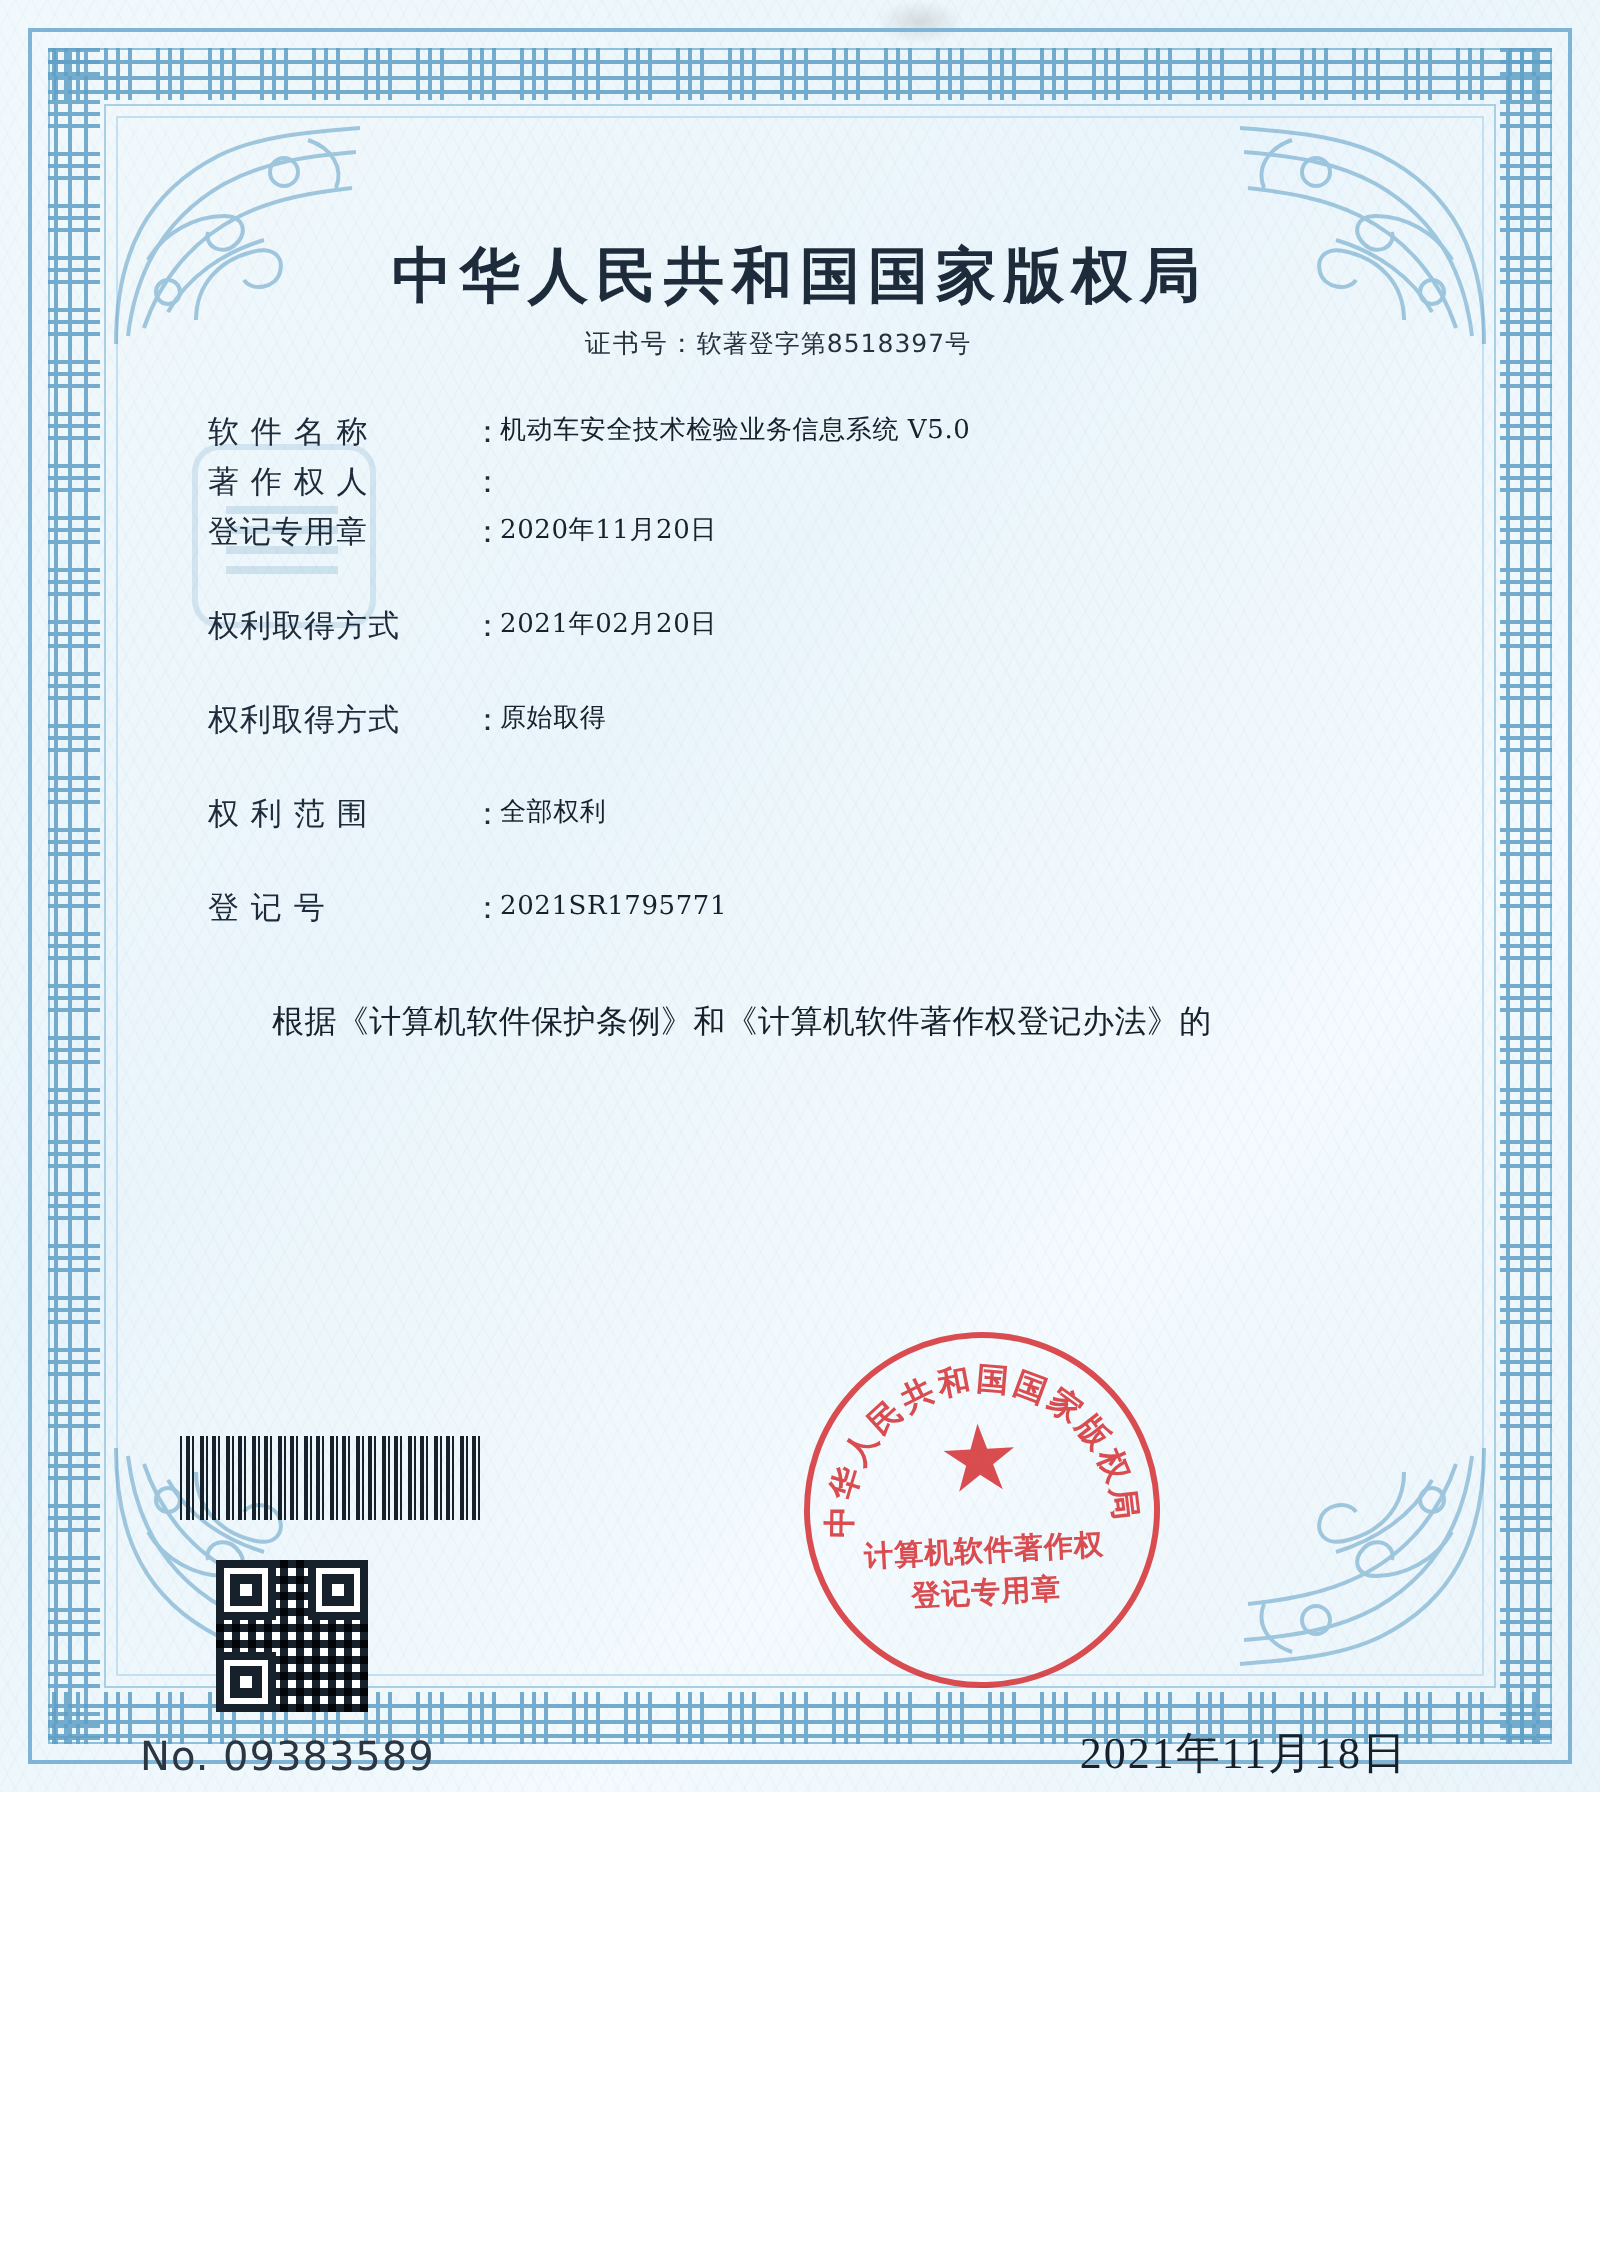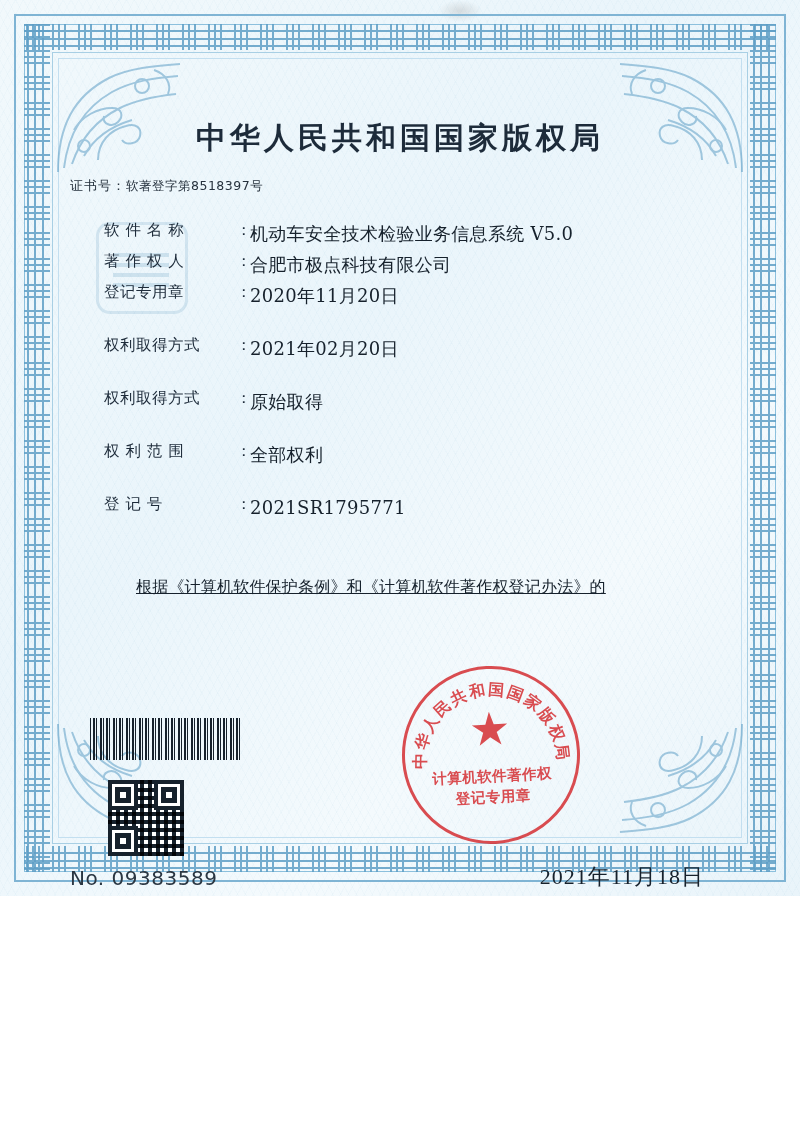--- a/index.html
+++ b/index.html
@@ -152,24 +152,24 @@
     text-align: center;
     font-family: "DejaVu Serif", "Liberation Serif", serif;
     font-size: 32px;
     font-weight: bold;
     letter-spacing: 4px;
     color: #17222e;
     margin-top: 22px;
   }
 
   .cert-no-line {
-    text-align: left;
+    text-align: center;
     font-size: 13px;
     color: #25313d;
-    margin-top: 18px;
+    margin-top: 4px;
     padding-right: 22px;
     letter-spacing: 0.5px;
   }
   .cert-no-line .label { letter-spacing: 1px; }
   .cert-no-line .value { font-family: "DejaVu Sans", sans-serif; font-size: 12.5px; }
 
   .fields {
     margin-top: 16px;
     padding-left: 34px;
   }
@@ -186,40 +186,39 @@
     letter-spacing: 0.5px;
     font-family: "DejaVu Serif", "Liberation Serif", serif;
   }
   .field-colon {
     width: 14px;
     flex: none;
     font-size: 15.5px;
     color: #1d2b3a;
   }
   .field-value {
-    font-size: 18px;
+    font-size: 13px;
     color: #16212c;
     font-family: "DejaVu Serif", "Liberation Serif", serif;
     letter-spacing: 0.3px;
     line-height: 1.5;
   }
 
   .row-gap-big { }
   .row-gap-mid { margin-top: 26px; }
   .row-gap-sm  { margin-top: 25px; }
 
   .statement {
-    margin-top: 48px;
+    margin-top: 28px;
     padding: 0 20px 0 34px;
     font-size: 16px;
     line-height: 2.2;
     color: #16212c;
     font-family: "DejaVu Serif", "Liberation Serif", serif;
     letter-spacing: 0.2px;
-    text-decoration: underline;
   }
   .statement p { margin: 0; }
   .statement .indent { text-indent: 2em; }
 
   
   .codes {
     position: absolute;
     left: 90px;
     top: 718px;
   }
@@ -443,21 +442,20 @@
 
       <div class="field-row row-gap-sm">
         <div class="field-label">软 件 名 称</div>
         <div class="field-colon">：</div>
         <div class="field-value">机动车安全技术检验业务信息系统 V5.0</div>
       </div>
 
       <div class="field-row row-gap-big">
         <div class="field-label">著 作 权 人</div>
         <div class="field-colon">：</div>
-        <div class="field-value">合肥市极点科技有限公司</div>
       </div>
 
       <div class="field-row row-gap-big">
         <div class="field-label">登记专用章</div>
         <div class="field-colon">：</div>
         <div class="field-value">2020年11月20日</div>
       </div>
 
       <div class="field-row row-gap-mid">
         <div class="field-label">权利取得方式</div>

